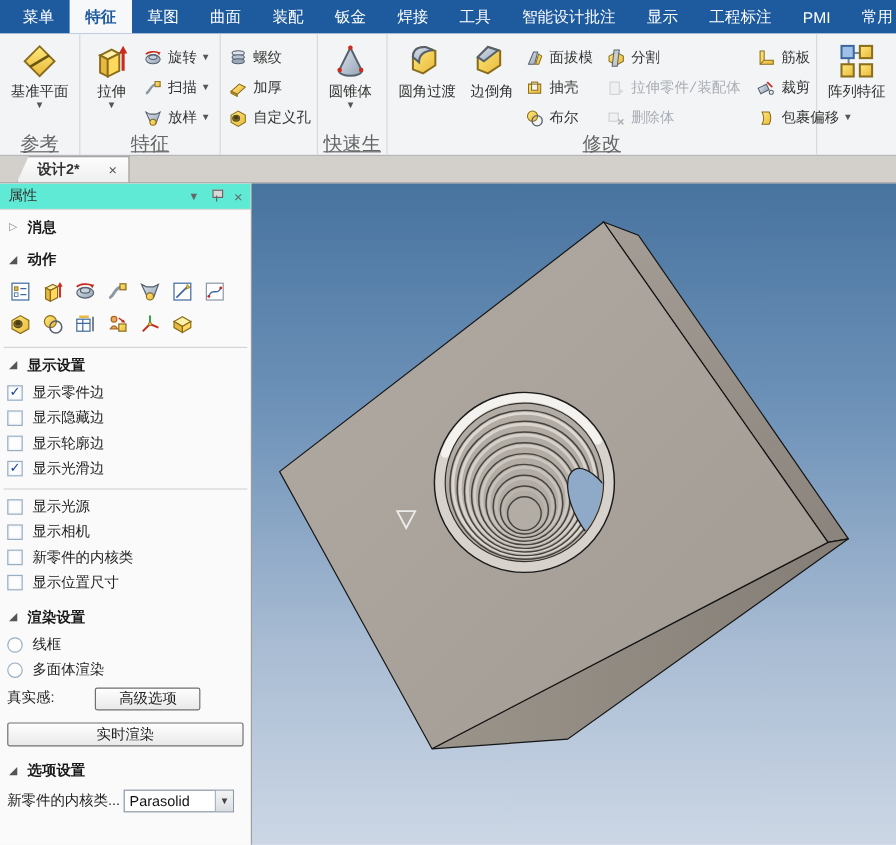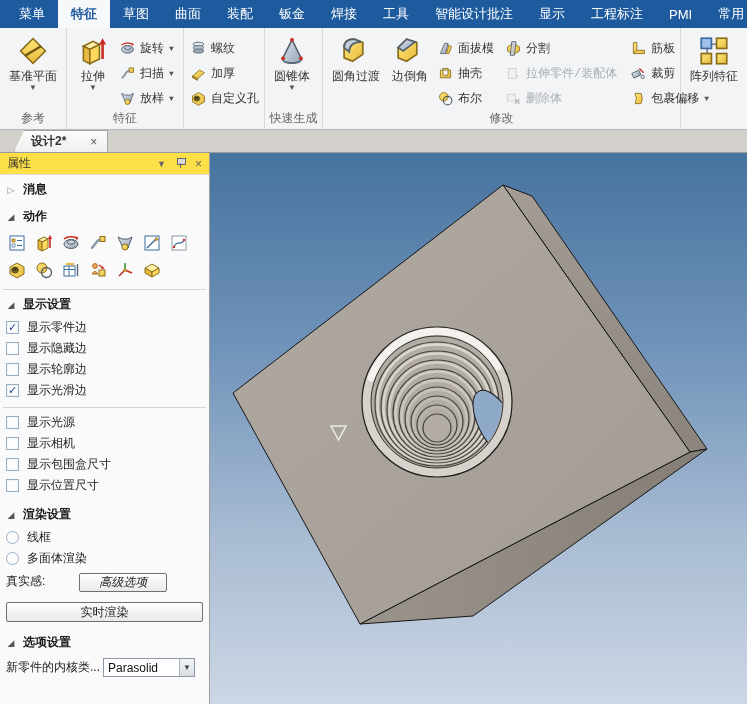--- a/index.html
+++ b/index.html
@@ -11,21 +11,21 @@
     background:#1d5a9e; display:flex; align-items:stretch; padding-left:6px; overflow:hidden; }
   .menu-item { color:#fff; font-size:13px; display:flex; align-items:center;
     padding:0 13px; white-space:nowrap; cursor:default; }
   .menu-item.active { background:#f6f8fa; color:#1d5a9e; font-weight:bold; }
 
   
   .ribbon { position:absolute; top:28px; left:0; width:747px; height:102px;
     background:#f3f4f5; border-bottom:1px solid #b4b8bc; display:flex; overflow:hidden; }
   .rgroup { height:100%; border-right:1px solid #d7d9db; display:flex; flex-direction:column; }
   .rgroup-body { flex:1; display:flex; align-items:flex-start; padding:3px 5px 0 5px; gap:4px; }
-  .rgroup-label { height:19px; text-align:center; font-size:12px; color:#666; }
+  .rgroup-label { height:19px; text-align:center; font-size:16px; color:#666;text-decoration:underline; }
   .bigbtn { display:flex; flex-direction:column; align-items:center; padding:2px 4px;
     font-size:12px; color:#333; text-align:center; }
   .bigbtn .bicon { width:34px; height:36px; display:flex; align-items:center; justify-content:center; }
   .bigbtn .blabel { line-height:14px; white-space:nowrap; }
   .dd { font-size:8px; color:#555; line-height:9px; }
   .scol { display:flex; flex-direction:column; justify-content:flex-start; gap:3px; padding-top:6px; }
   .sitem { display:flex; align-items:center; gap:4px; font-size:12px; color:#333;
     height:22px; white-space:nowrap;font-family:Liberation Mono, monospace; }
   .sitem .sicon { width:18px; height:18px; display:flex; align-items:center; justify-content:center; }
   .sitem.disabled { color:#a9aeb6; }
@@ -40,21 +40,21 @@
     padding:0 10px 0 16px; gap:24px; font-size:12px; font-weight:bold; color:#333;
     clip-path:polygon(10px 0,100% 0,100% 100%,0 100%); }
   .doctab .closex { font-weight:normal; color:#555; font-size:12px; }
 
   
   .main { position:absolute; top:153px; left:0; width:747px; height:551px; display:flex; }
 
   
   .sidepanel { width:210px; height:100%; background:#fafafa; border-right:1px solid #9e9e9e;
     display:flex; flex-direction:column; font-size:12px; color:#222; overflow:hidden; }
-  .panel-header { height:22px; background:#fde047; border-bottom:1px solid #dcdcdc;
+  .panel-header { height:22px; background:#5eead4; border-bottom:1px solid #dcdcdc;
     display:flex; align-items:center; padding:0 7px; flex:none; }
   .panel-header .ptitle { color:#333; }
   .ph-icons { margin-left:auto; display:flex; align-items:center; gap:10px; color:#666; }
   .ph-icons .glyph { font-size:9px; }
   .pin { width:9px; height:11px; position:relative; }
   .pin:before { content:""; position:absolute; left:1px; top:0; width:7px; height:5px;
     border:1px solid #666; background:#d9d9d9; }
   .pin:after { content:""; position:absolute; left:4px; top:5px; width:1px; height:5px; background:#666; }
   .sec-header { display:flex; align-items:center; gap:7px; padding:6px 6px 4px 6px;
     font-weight:bold; color:#1a1a1a; }
@@ -67,21 +67,21 @@
   .chk-row, .rad-row { display:flex; align-items:center; gap:8px; padding:3px 6px; height:21px; }
   .chk { width:13px; height:13px; border:1px solid #99aec2; background:#fdfdfd;
     display:flex; align-items:center; justify-content:center; font-size:11px; line-height:11px;
     color:#1c3e9b; font-weight:bold; flex:none; box-shadow:inset 0 0 2px #dce6ef; }
   .rad { width:13px; height:13px; border:1px solid #99aec2; border-radius:50%; background:#fdfdfd;
     display:flex; align-items:center; justify-content:center; font-size:7px; line-height:7px;
     color:#1f4e9e; flex:none; }
   .realism-row { display:flex; padding:4px 6px; gap:6px; }
   .btn { border:1px solid #6f6f6f; border-radius:2px; background:linear-gradient(#fefefe,#e9e9e9);
     font-size:12px; color:#222; display:flex; align-items:center; justify-content:center; }
-  .adv-btn { width:88px; height:19px; margin-left:28px;font-style:italic; }
+  .adv-btn { width:88px; height:19px; margin-left:28px; }
   .rt-btn { height:20px; margin:6px 6px 2px 6px; }
   .kernel-row { display:flex; align-items:center; padding:3px 4px 0 6px; gap:3px; }
   .kernel-label { white-space:nowrap; overflow:hidden; color:#222; }
   .combo { display:flex; align-items:stretch; border:1px solid #8a98a8; background:#fff;
     width:92px; height:19px; }
   .combo .cval { flex:1; display:flex; align-items:center; padding-left:4px; font-size:12px; color:#111; }
   .combo .cbtn { width:15px; background:linear-gradient(#f4f4f4,#d9dde2); border-left:1px solid #aab4bf;
     display:flex; align-items:center; justify-content:center; font-size:8px; color:#444; }
 
   
@@ -613,21 +613,21 @@
     <div class="chk-row">
       <span class="chk"></span>
       <span>显示光源</span>
     </div>
     <div class="chk-row">
       <span class="chk"></span>
       <span>显示相机</span>
     </div>
     <div class="chk-row">
       <span class="chk"></span>
-      <span>显示包围盒尺寸</span>
+      <span>新零件的内核类</span>
     </div>
     <div class="chk-row">
       <span class="chk"></span>
       <span>显示位置尺寸</span>
     </div>
 
     <div class="sec-header" style="padding-top:10px;">
       <span class="tri open">◢</span>
       <span>渲染设置</span>
     </div>

